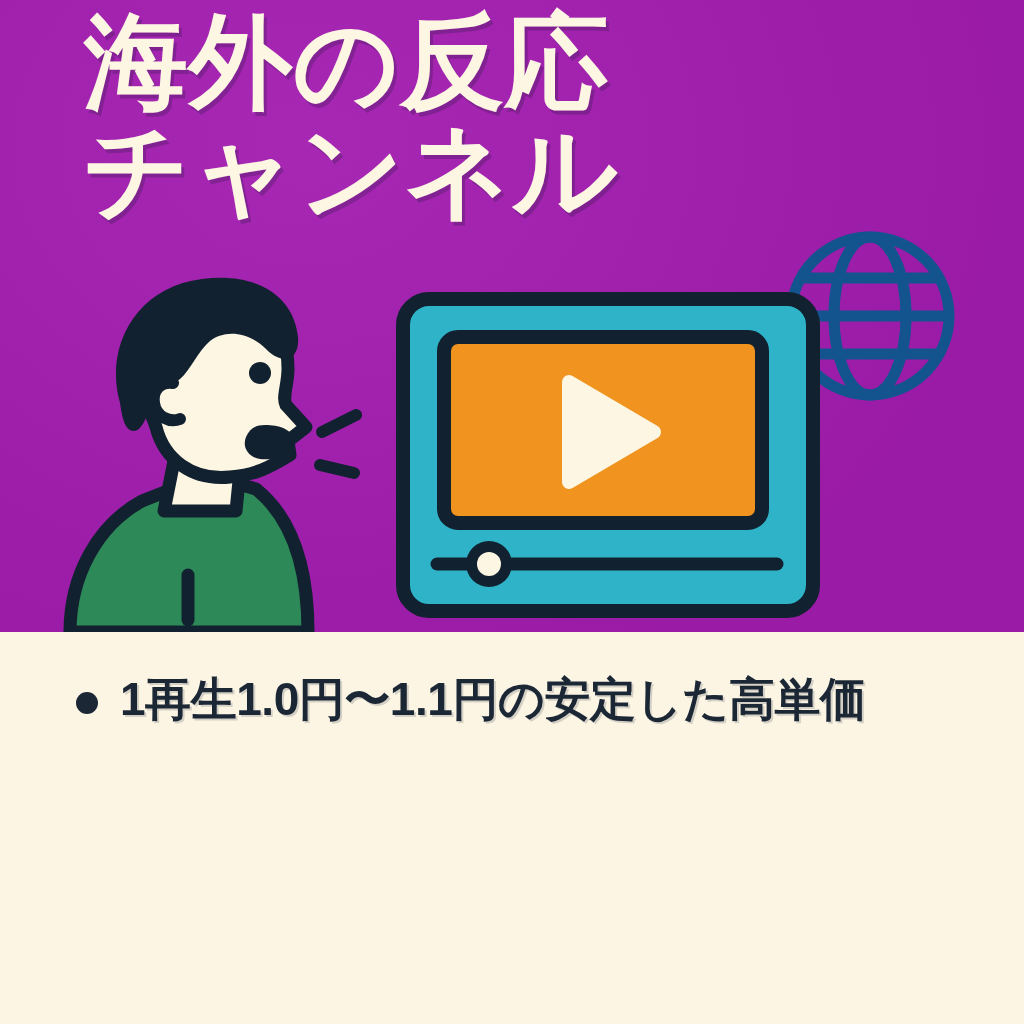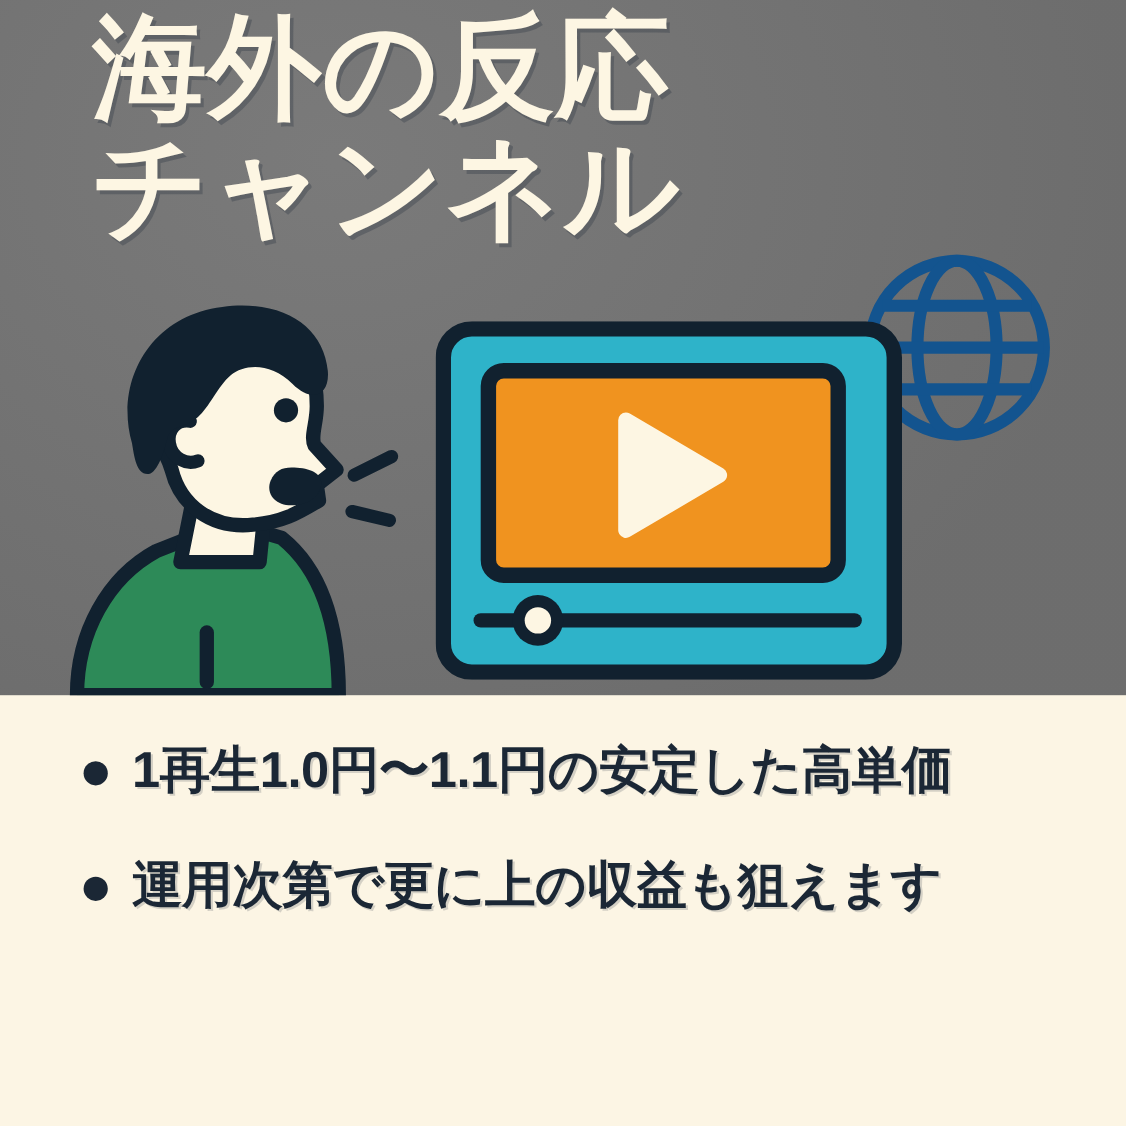--- a/index.html
+++ b/index.html
@@ -18,21 +18,21 @@
     user-select: none;
   }
 
   
   .hero {
     position: absolute;
     left: 0;
     top: 0;
     width: 1024px;
     height: 724px;
-    background: #737373;
+    background: #a21caf;
     overflow: hidden;
   }
   
   .hero::after {
     content: "";
     position: absolute;
     inset: 0;
     background:
       radial-gradient(ellipse at 30% 20%, rgba(255,255,255,0.05), rgba(0,0,0,0.05) 70%);
     pointer-events: none;
@@ -202,20 +202,16 @@
       </svg>
     </div>
   </div>
 
   <div class="panel">
     <ul class="bullets">
       <li class="bullet-row b1">
         <span class="dot"></span>
         <span class="bullet-text">1再生1.0円〜1.1円の安定した高単価</span>
       </li>
-      <li class="bullet-row b3">
-        <span class="dot"></span>
-        <span class="bullet-text">運用次第で更に上の収益も狙えます</span>
-      </li>
     </ul>
   </div>
 
 </div>
 
 </body></html>

